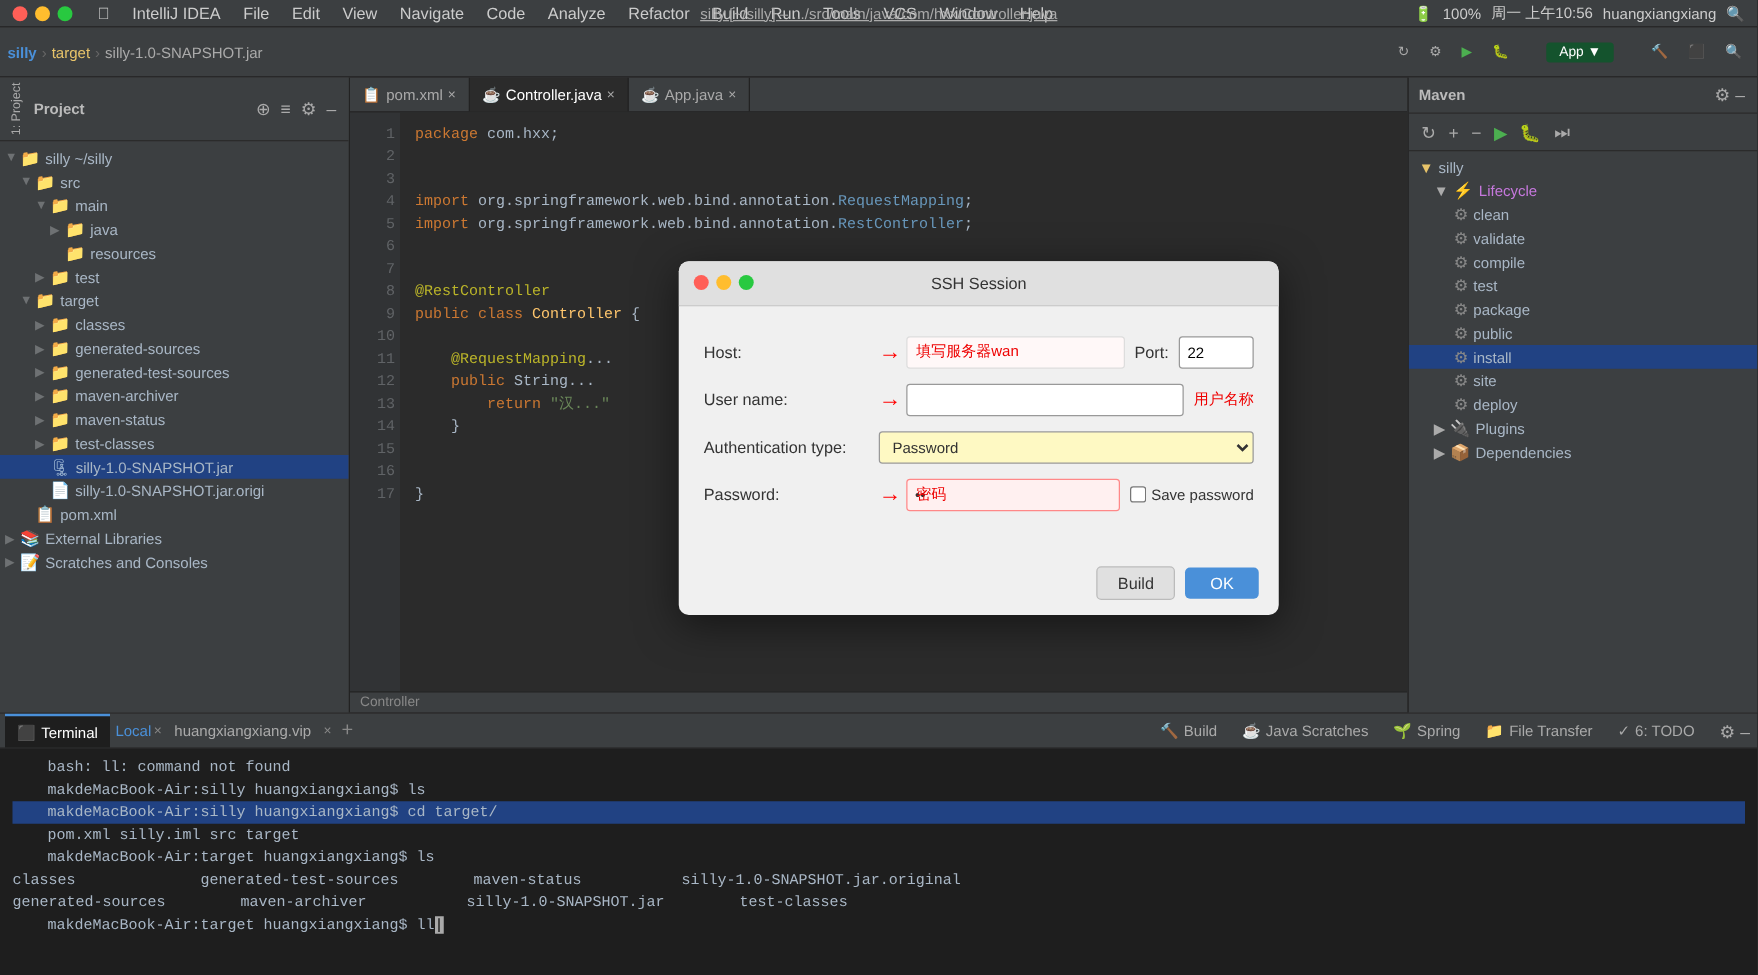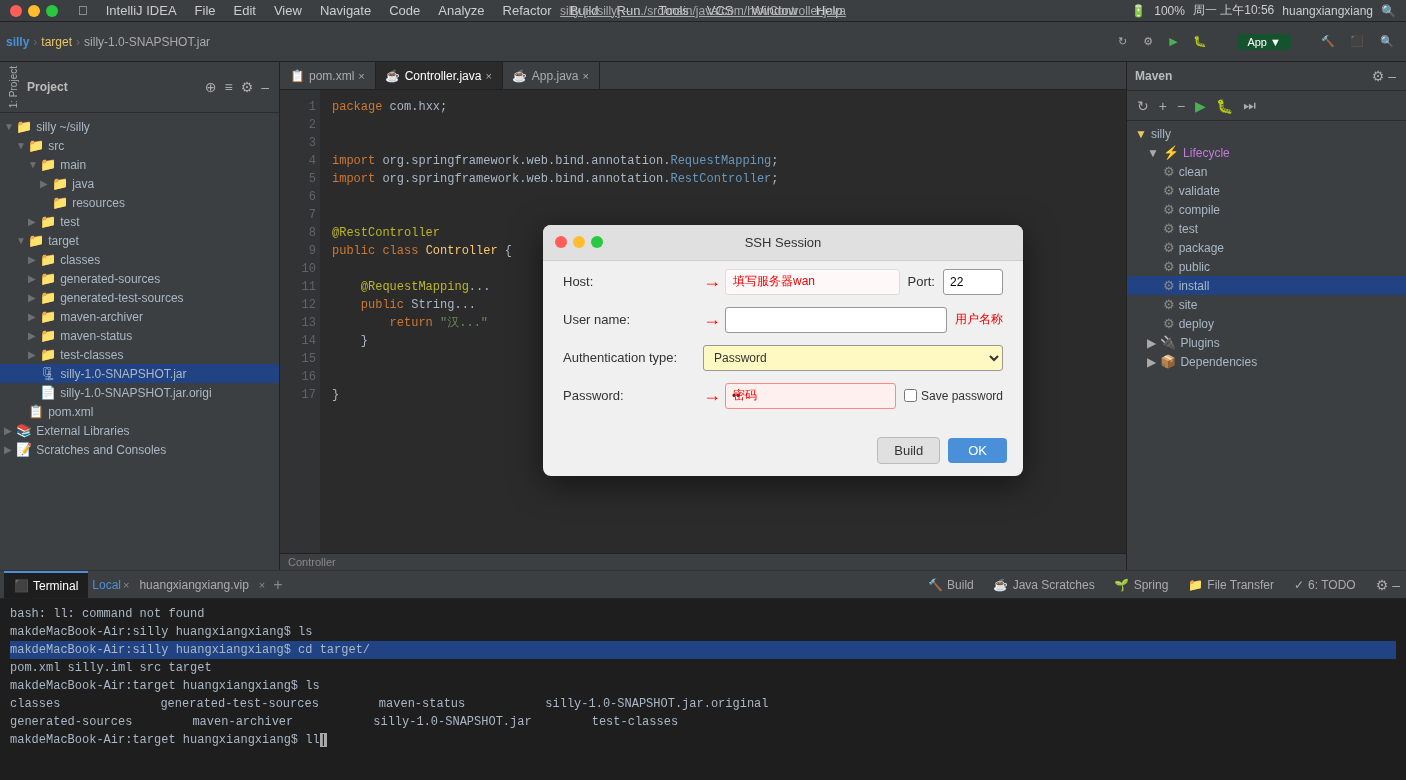--- a/index.html
+++ b/index.html
@@ -73,29 +73,29 @@
     .maven-item-label.lifecycle { color: #c678dd; }
 
     
     .bottom-panel { height: 210px; background: #1e1e1e; border-top: 1px solid #333; display: flex; flex-direction: column; }
     .bottom-tabs { display: flex; align-items: center; background: #3c3f41; border-bottom: 1px solid #222; height: 28px; padding: 0 4px; }
     .bottom-tab { display: flex; align-items: center; padding: 4px 10px; font-size: 12px; color: #aaa; cursor: pointer; gap: 4px; height: 100%; }
     .bottom-tab.active { background: #1e1e1e; color: #fff; border-top: 2px solid #4a90d9; }
     .tab-x { color: #888; font-size: 11px; cursor: pointer; }
     .tab-add { color: #888; font-size: 16px; cursor: pointer; padding: 0 6px; }
     .terminal-content { flex: 1; overflow-y: auto; padding: 6px 10px; font-family: 'Courier New', monospace; font-size: 12px; color: #a9b7c6; line-height: 18px; }
-    .term-prompt { color: #a9b7c6; }
+    .term-prompt { color: #a9b7c6; margin-left: 28px; }
 
     
     .modal-overlay { position: fixed; top: 0; left: 0; width: 100%; height: 100%; display: flex; align-items: center; justify-content: center; z-index: 100; }
     .modal { background: #f0f0f0; border-radius: 8px; box-shadow: 0 8px 32px rgba(0,0,0,0.5); width: 480px; overflow: hidden; }
     .modal-titlebar { background: #e0e0e0; padding: 10px 14px; display: flex; align-items: center; justify-content: center; border-bottom: 1px solid #ccc; position: relative; }
     .modal-traffic { display: flex; gap: 6px; position: absolute; left: 12px; }
     .modal-title { font-size: 13px; color: #333; font-weight: 500; }
-    .modal-body { padding: 8px 20px; }
+    .modal-body { padding: 24px 20px; }
     .modal-row { display: flex; align-items: center; margin-bottom: 12px; }
     .modal-label { width: 140px; font-size: 13px; color: #333; }
     .modal-input { flex: 1; height: 26px; border: 1px solid #999; border-radius: 3px; background: #fff; padding: 2px 6px; font-size: 12px; color: #333; }
     .modal-port { width: 60px; height: 26px; border: 1px solid #999; border-radius: 3px; background: #fff; padding: 2px 6px; font-size: 12px; margin-left: 8px; }
     .port-label { font-size: 13px; color: #333; margin-left: 8px; }
     .modal-select { flex: 1; height: 26px; border: 1px solid #999; border-radius: 3px; background: #fef9c3; padding: 2px 6px; font-size: 12px; color: #333; }
     .modal-footer { display: flex; align-items: center; justify-content: flex-end; padding: 8px 16px 12px; gap: 8px; }
     .btn-cancel { background: #e0e0e0; border: 1px solid #bbb; border-radius: 4px; padding: 5px 16px; font-size: 13px; cursor: pointer; color: #333; }
     .btn-ok { background: #4a90d9; border: none; border-radius: 4px; padding: 5px 20px; font-size: 13px; cursor: pointer; color: #fff; }
 

